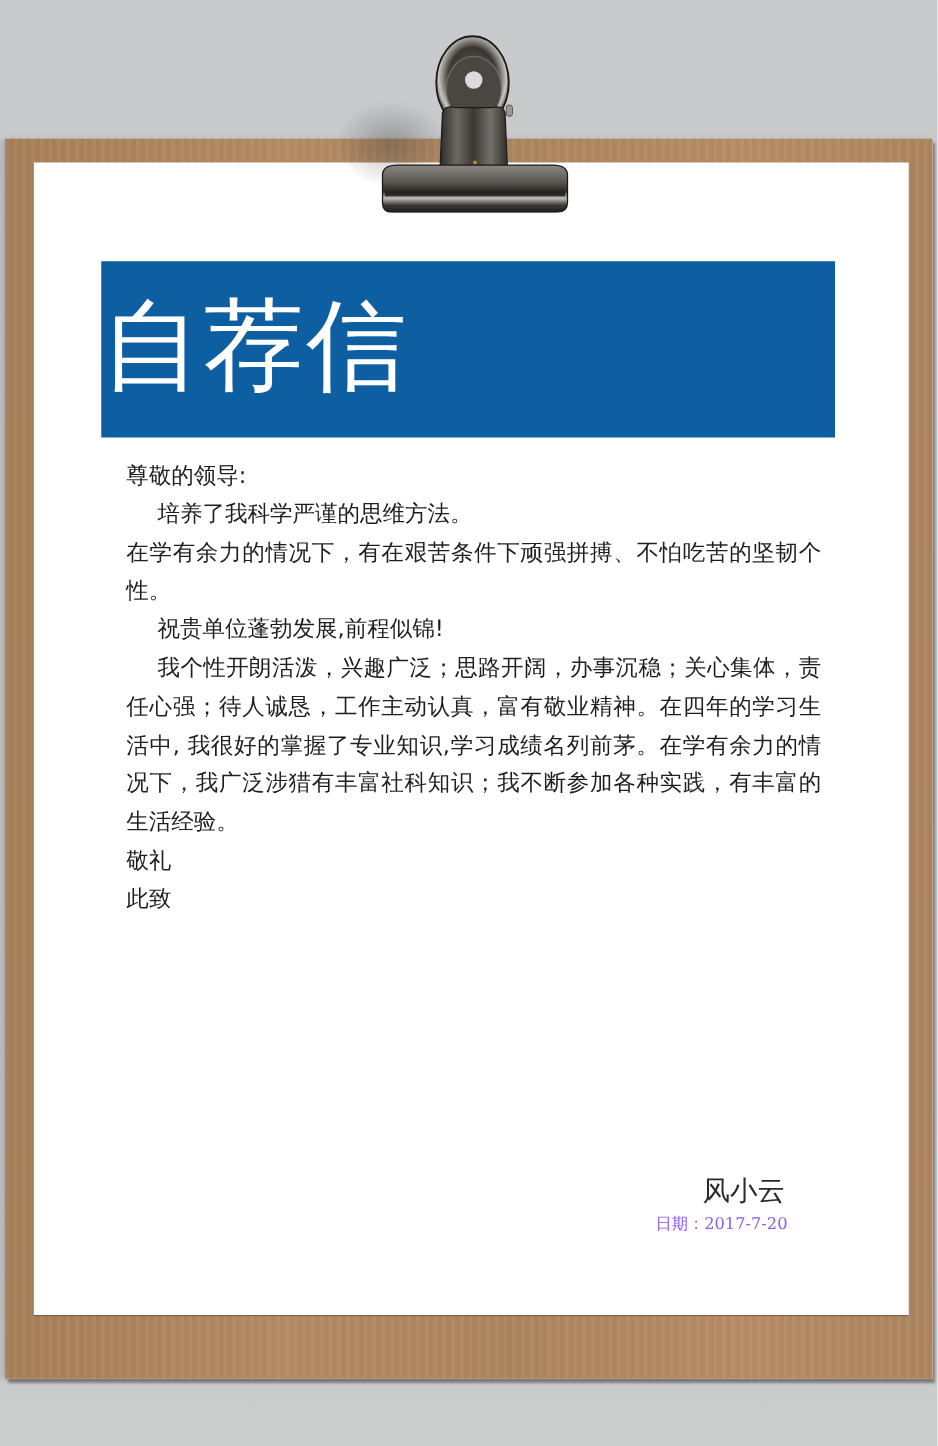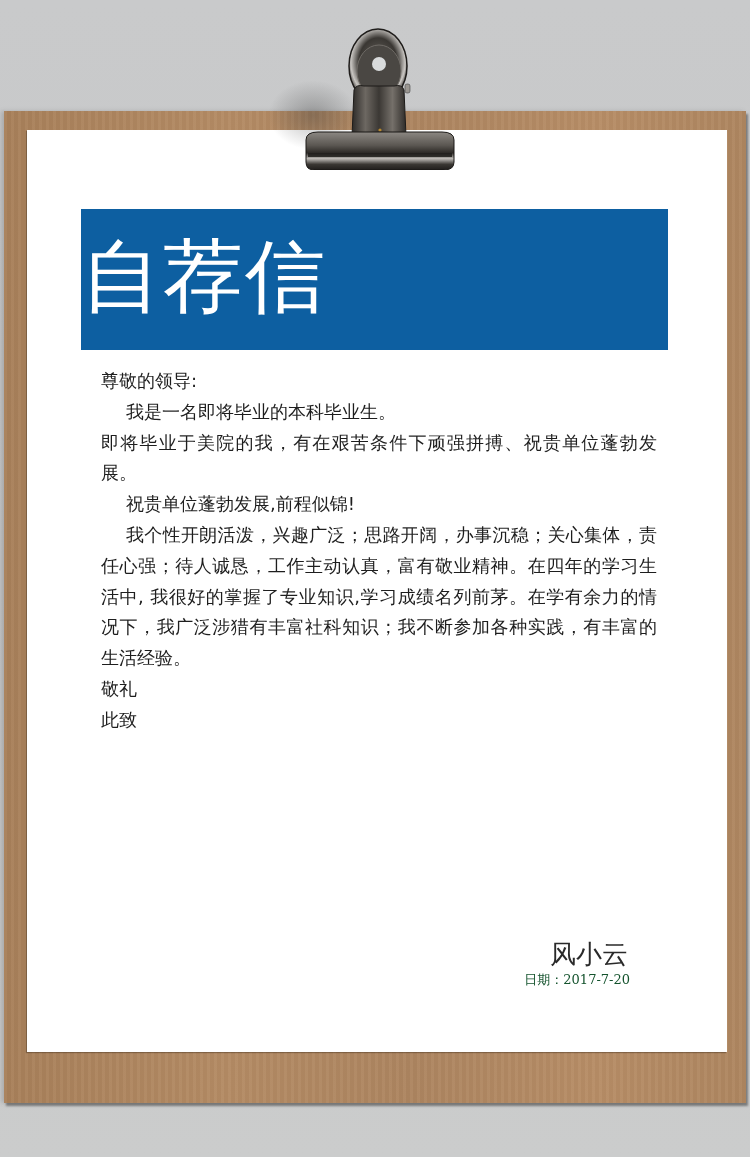--- a/index.html
+++ b/index.html
@@ -96,29 +96,29 @@
   }
   .signature {
     position: absolute;
     right: 120px;
     top: 942px;
     text-align: right;
     color: #2a2a2a;
     font-family: "DejaVu Serif", "Liberation Serif", serif;
   }
   .sig-name {
-    font-size: 26px;
+    font-size: 22px;
     line-height: 24px;
     margin-right: 2px;
   }
   .sig-date {
     font-size: 13px;
     line-height: 24px;
     margin-top: 2px;
-    color: #14532d;
+    color: #8b5cf6;
   }
 </style>
 </head>
 <body>
 
 <div class="board"></div>
 
 <div class="paper"></div>
 
 <div class="clip-shadow"></div>
@@ -162,22 +162,22 @@
     <rect x="12" y="129" width="144" height="4" fill="#1f1d1b" opacity="0.85"></rect>
   </svg>
 </div>
 
 <div class="banner">
   <span class="banner-title">自荐信</span>
 </div>
 
 <div class="letter">
   <p>尊敬的领导:</p>
-  <p class="indent">我是一名即将毕业的本科毕业生。</p>
-  <p>即将毕业于美院的我，有在艰苦条件下顽强拼搏、祝贵单位蓬勃发展。</p>
+  <p class="indent">培养了我科学严谨的思维方法。</p>
+  <p>在学有余力的情况下，有在艰苦条件下顽强拼搏、不怕吃苦的坚韧个性。</p>
   <p class="indent">祝贵单位蓬勃发展,前程似锦!</p>
   <p class="indent">我个性开朗活泼，兴趣广泛；思路开阔，办事沉稳；关心集体，责任心强；待人诚恳，工作主动认真，富有敬业精神。在四年的学习生活中, 我很好的掌握了专业知识,学习成绩名列前茅。在学有余力的情况下，我广泛涉猎有丰富社科知识；我不断参加各种实践，有丰富的生活经验。</p>
   <p>敬礼</p>
   <p>此致</p>
 </div>
 
 <div class="signature">
   <div class="sig-name">风小云</div>
   <div class="sig-date">日期：2017-7-20</div>
 </div>

